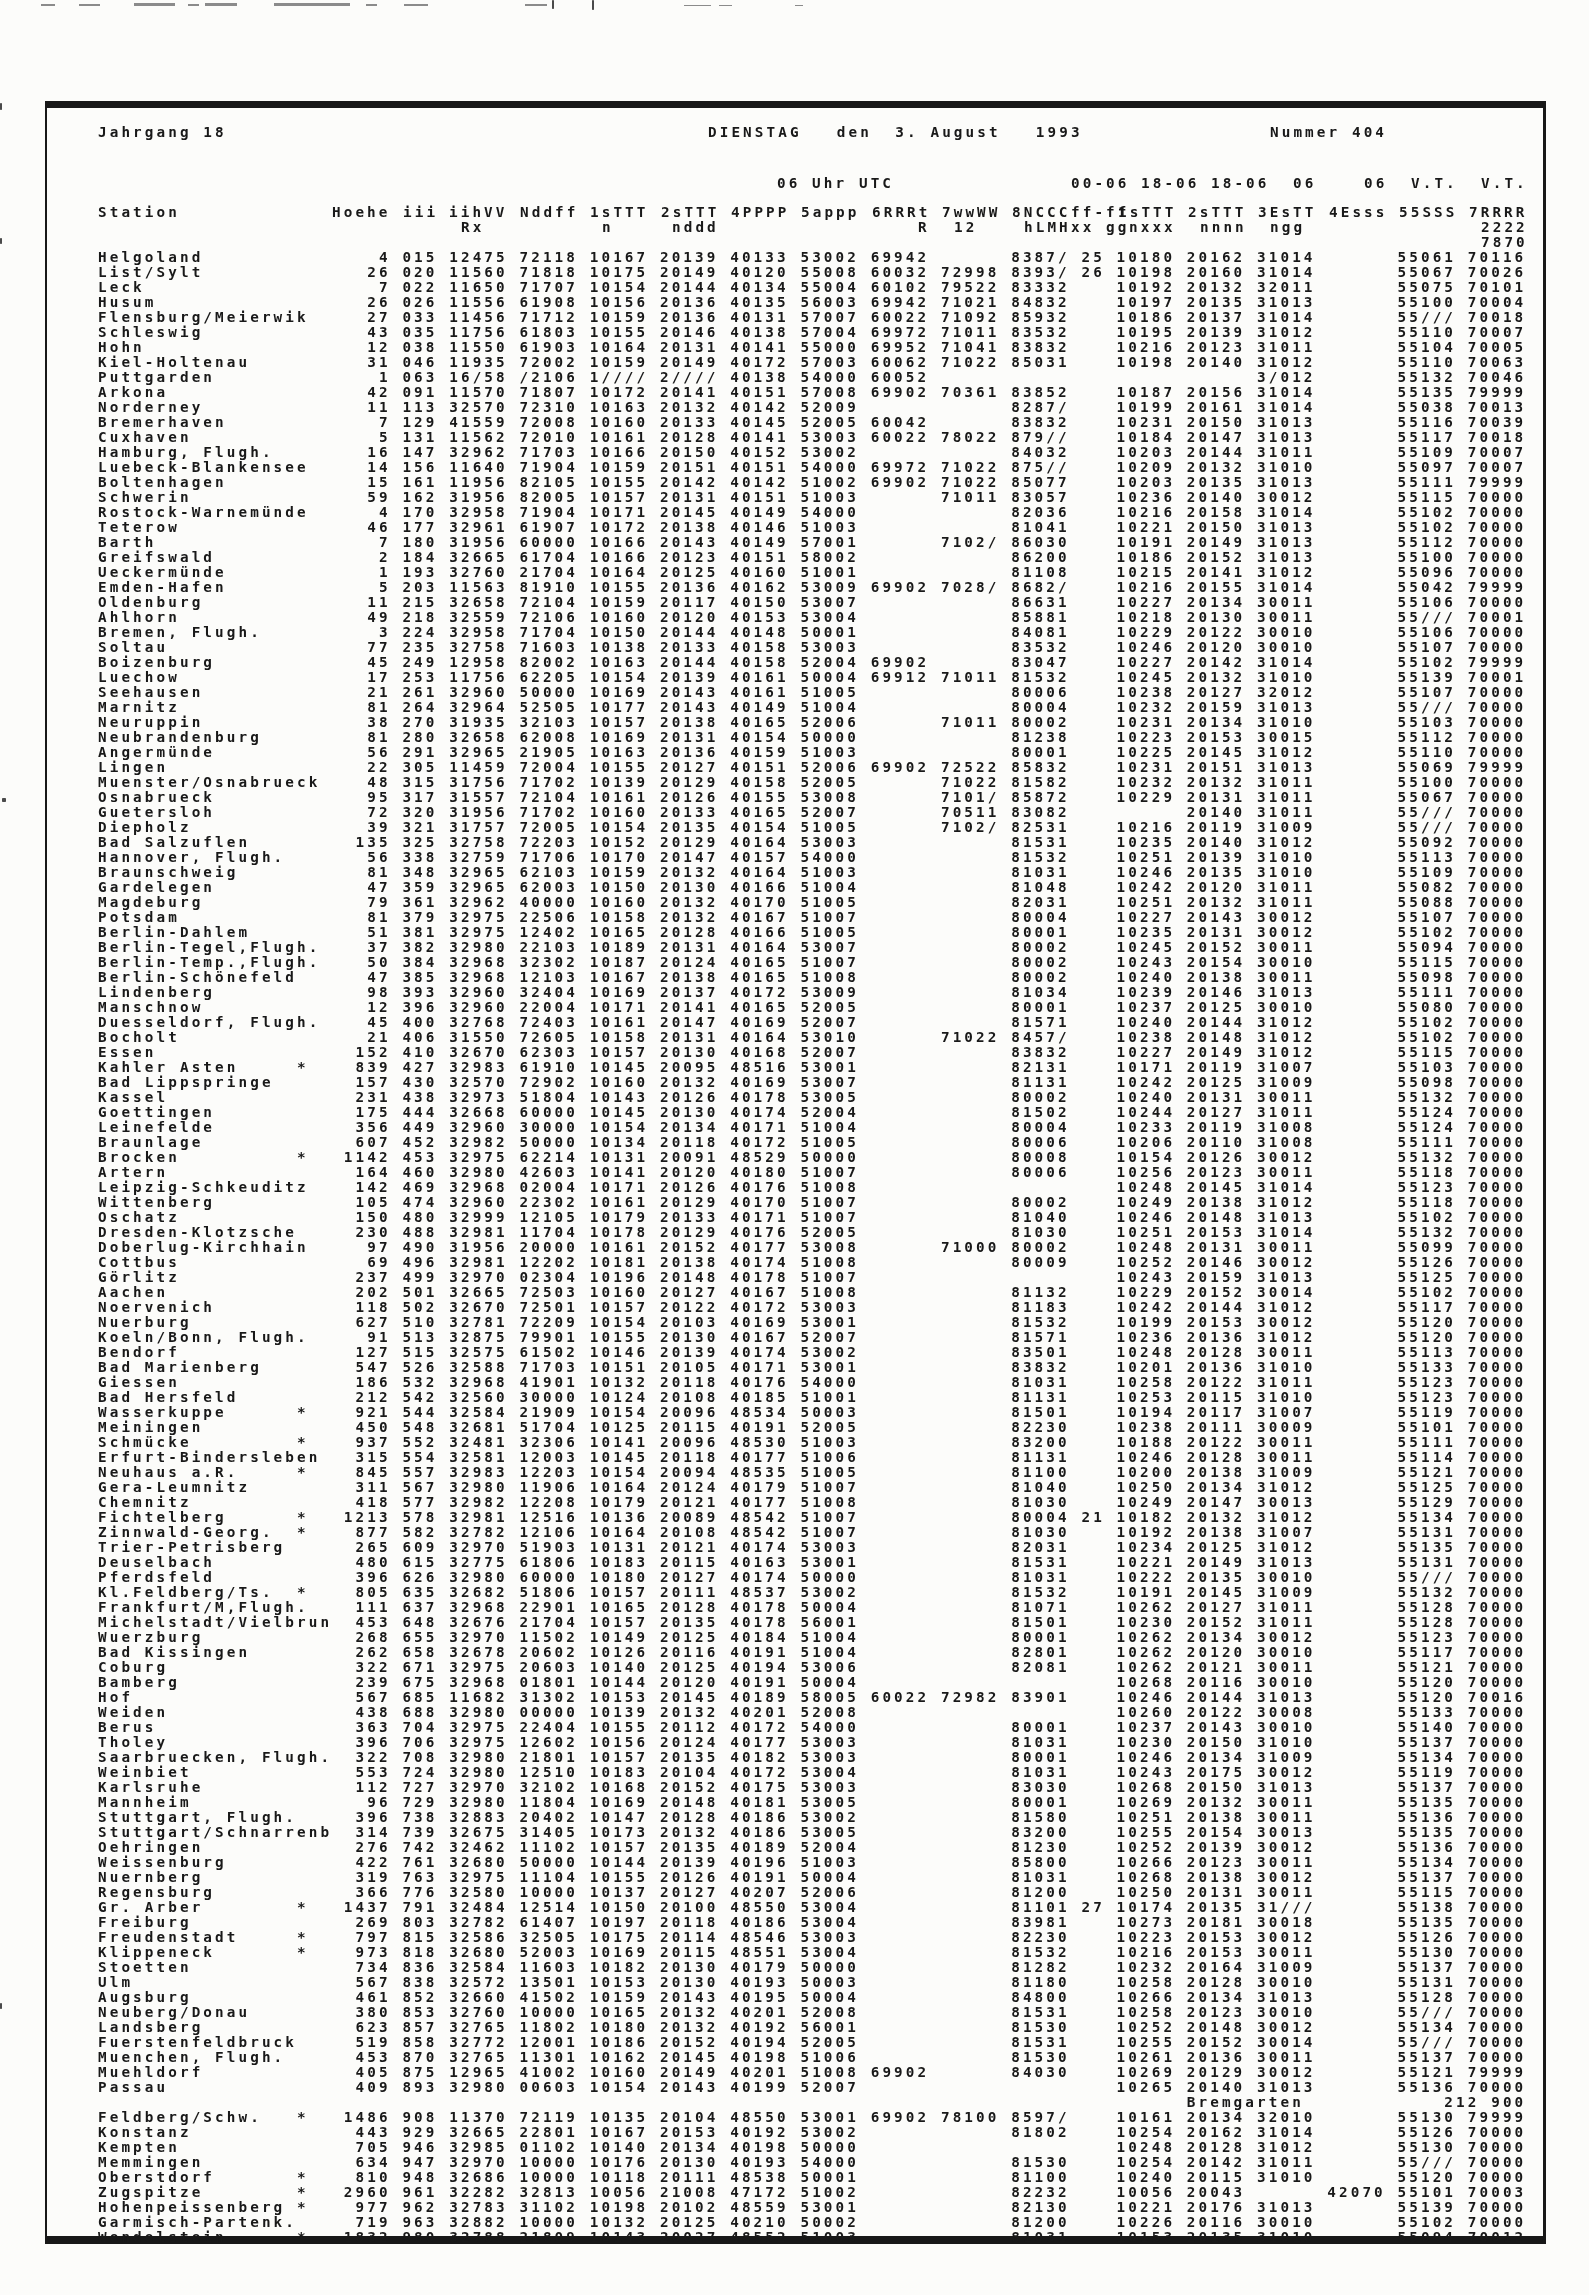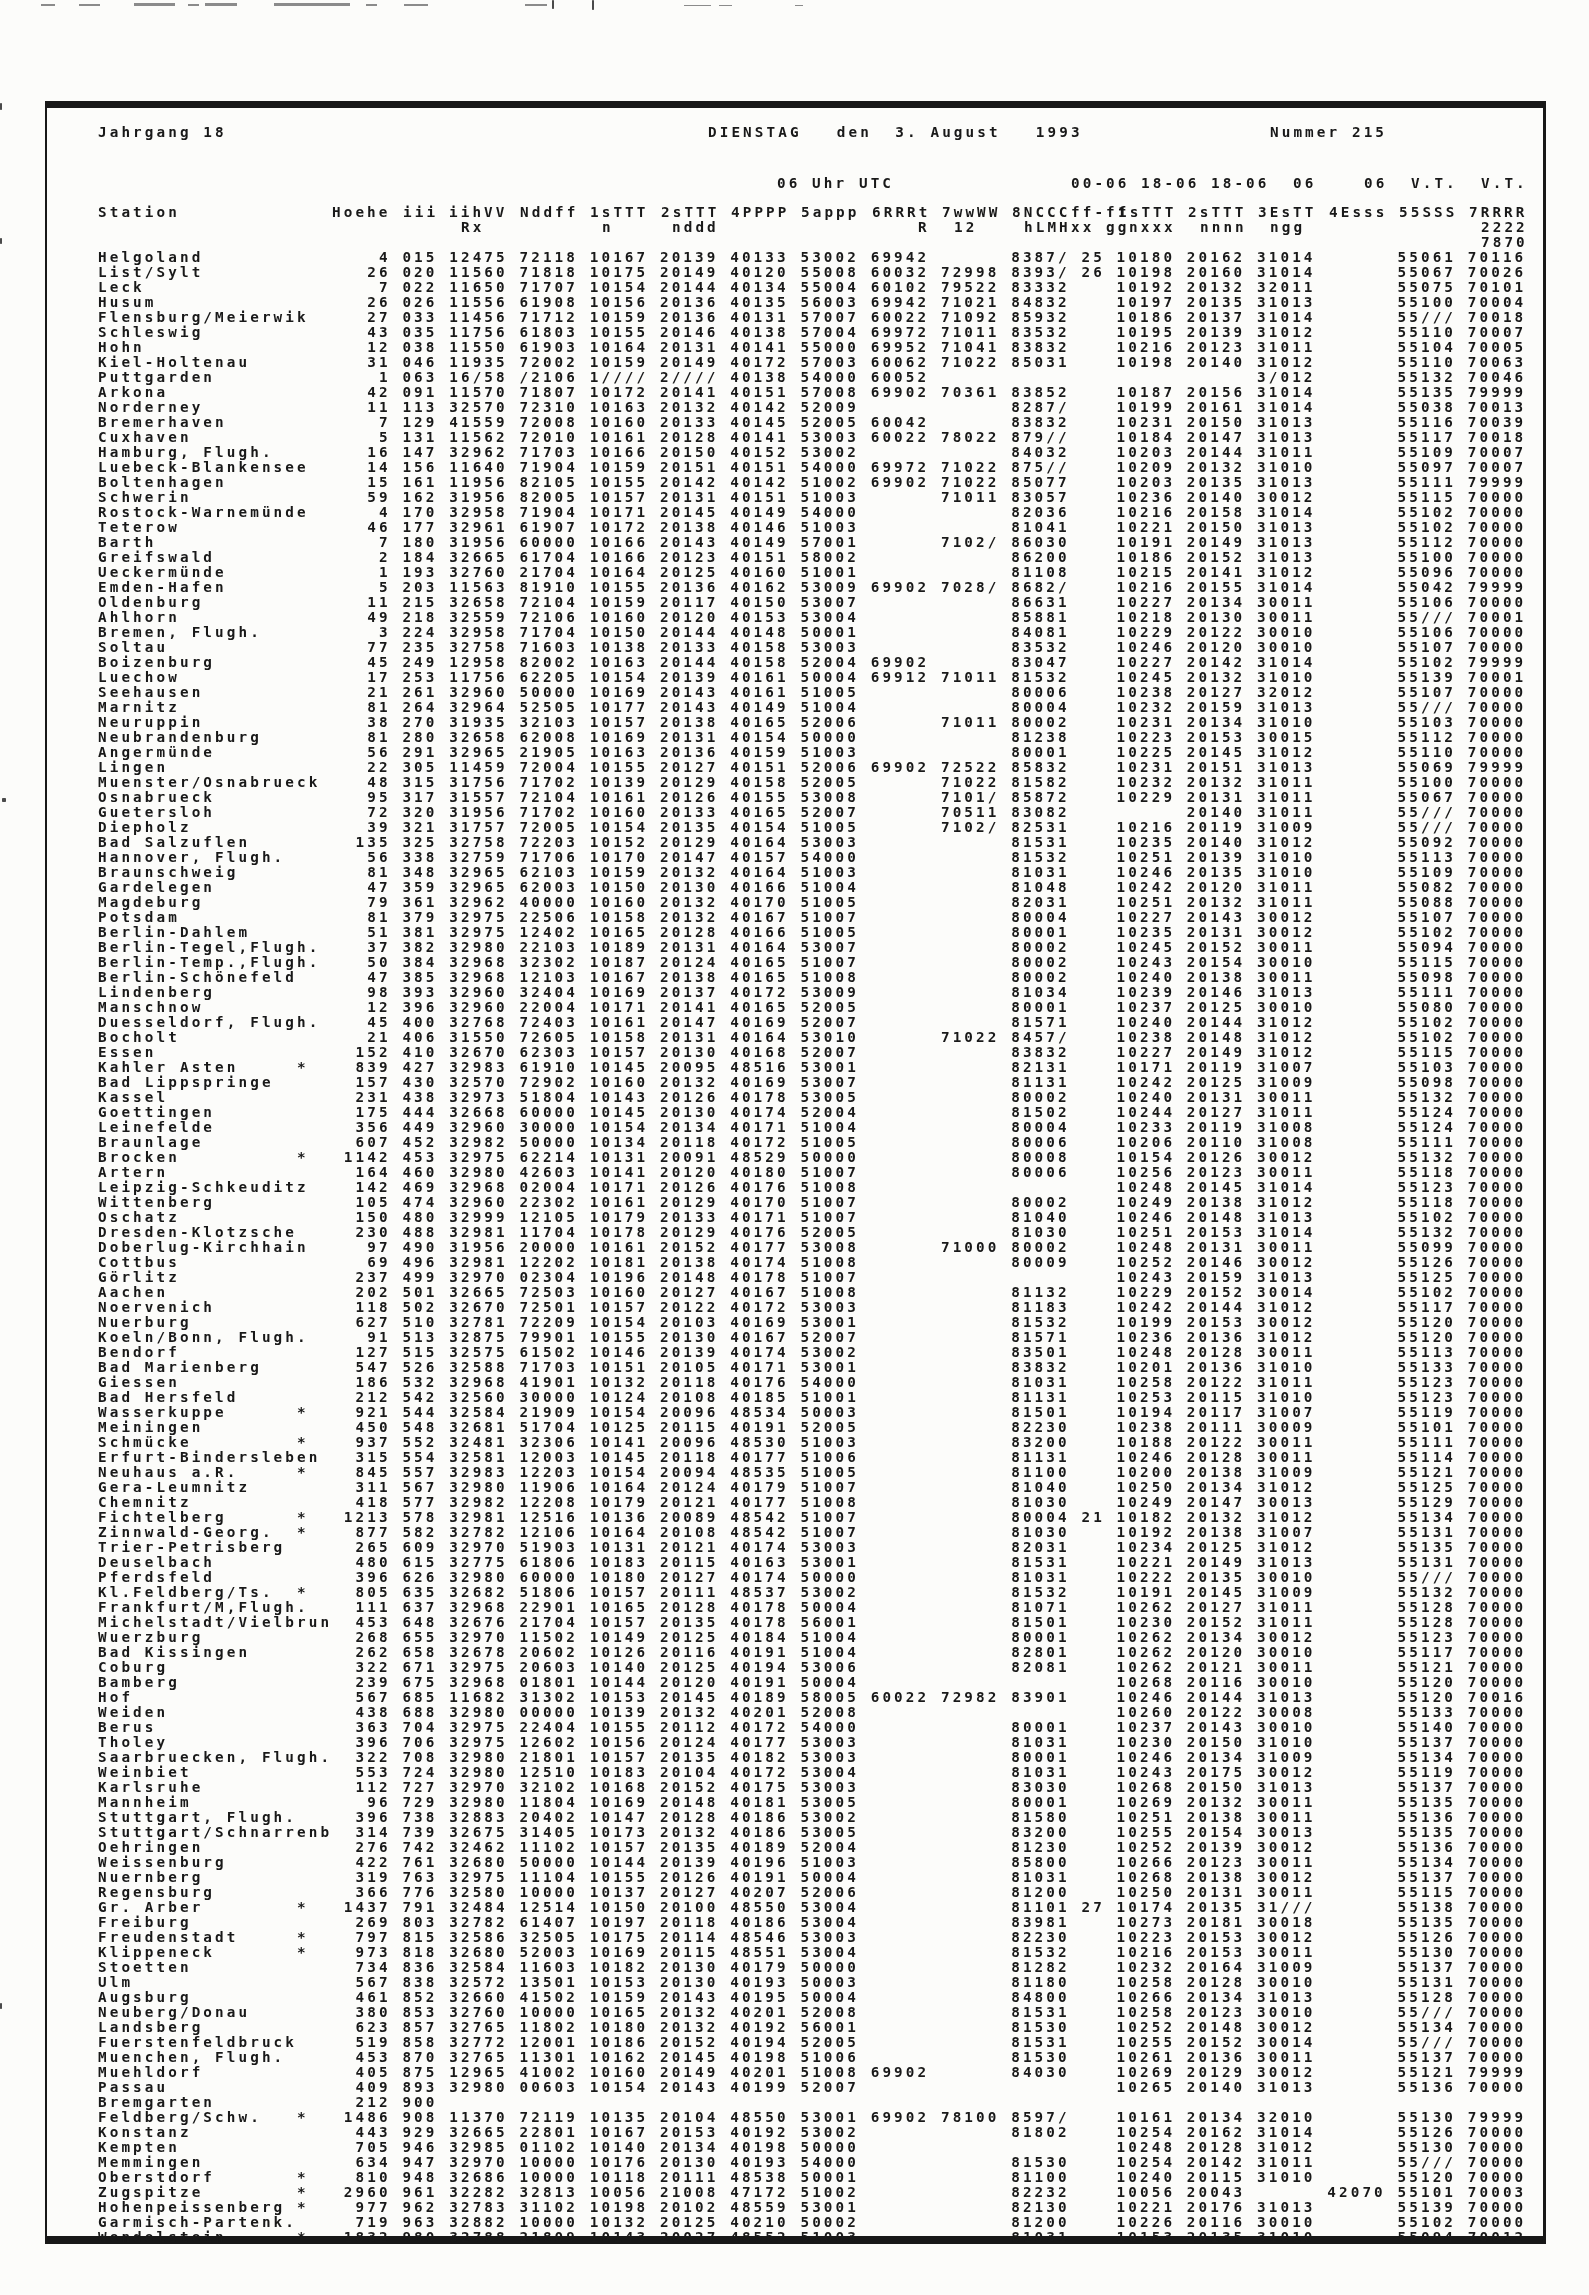--- a/index.html
+++ b/index.html
@@ -3,21 +3,21 @@
 <meta charset="utf-8">
 <style>
   html,body{margin:0;padding:0;}
   body{width:1590px;height:2295px;background:#fcfcfa;position:relative;overflow:hidden;}
   .mono{font-family:"DejaVu Sans Mono",monospace;font-weight:700;font-size:14.3px;
         letter-spacing:3.1px;color:#191919;white-space:pre;}
   .frame{position:absolute;left:45px;top:101px;width:1501px;height:2143px;box-sizing:border-box;
          border:2.4px solid #181818;border-top-width:7.2px;border-right-width:3.2px;border-bottom-width:8px;}
   .hline{position:absolute;left:0;top:0;width:1544px;height:16px;}
   .tok{position:absolute;top:0;}
-  #rows{position:absolute;left:98px;top:250px;line-height:15px;}
+  #rows{position:absolute;left:98px;top:250px;line-height:15px;text-align:right;}
   #rows .trow{white-space:pre;}
   .artifact{position:absolute;background:#8b8b8b;}
   .speck{position:absolute;background:#4a4a4a;border-radius:0.8px;}
 </style>
 </head>
 <body>
 
 <div class="artifact" style="left:41px;top:4px;width:14.3px;height:1.6px"></div>
 <div class="artifact" style="left:79px;top:4px;width:20.7px;height:1.6px"></div>
 <div class="artifact" style="left:134px;top:3.2px;width:41px;height:2.4px"></div>
@@ -35,21 +35,21 @@
 <div class="speck" style="left:0;top:103px;width:2.4px;height:7.2px"></div>
 <div class="speck" style="left:0;top:238px;width:1.6px;height:5.6px"></div>
 <div class="speck" style="left:1.6px;top:798px;width:4px;height:4px"></div>
 <div class="speck" style="left:0;top:2003px;width:2.4px;height:5.6px"></div>
 
 <div class="frame"></div>
 
 <div class="hline mono" style="top:124px">
   <span class="tok" style="left:98px">Jahrgang 18</span>
   <span class="tok" style="left:708px">DIENSTAG   den  3. August   1993</span>
-  <span class="tok" style="left:1270px">Nummer 215</span>
+  <span class="tok" style="left:1270px">Nummer 404</span>
 </div>
 
 <div class="hline mono" style="top:175px">
   <span class="tok" style="left:777px">06 Uhr UTC</span>
   <span class="tok" style="left:1071px">00-06</span>
   <span class="tok" style="left:1141px">18-06</span>
   <span class="tok" style="left:1211px">18-06</span>
   <span class="tok" style="left:1293px">06</span>
   <span class="tok" style="left:1364px">06</span>
   <span class="tok" style="left:1411px">V.T.</span>

